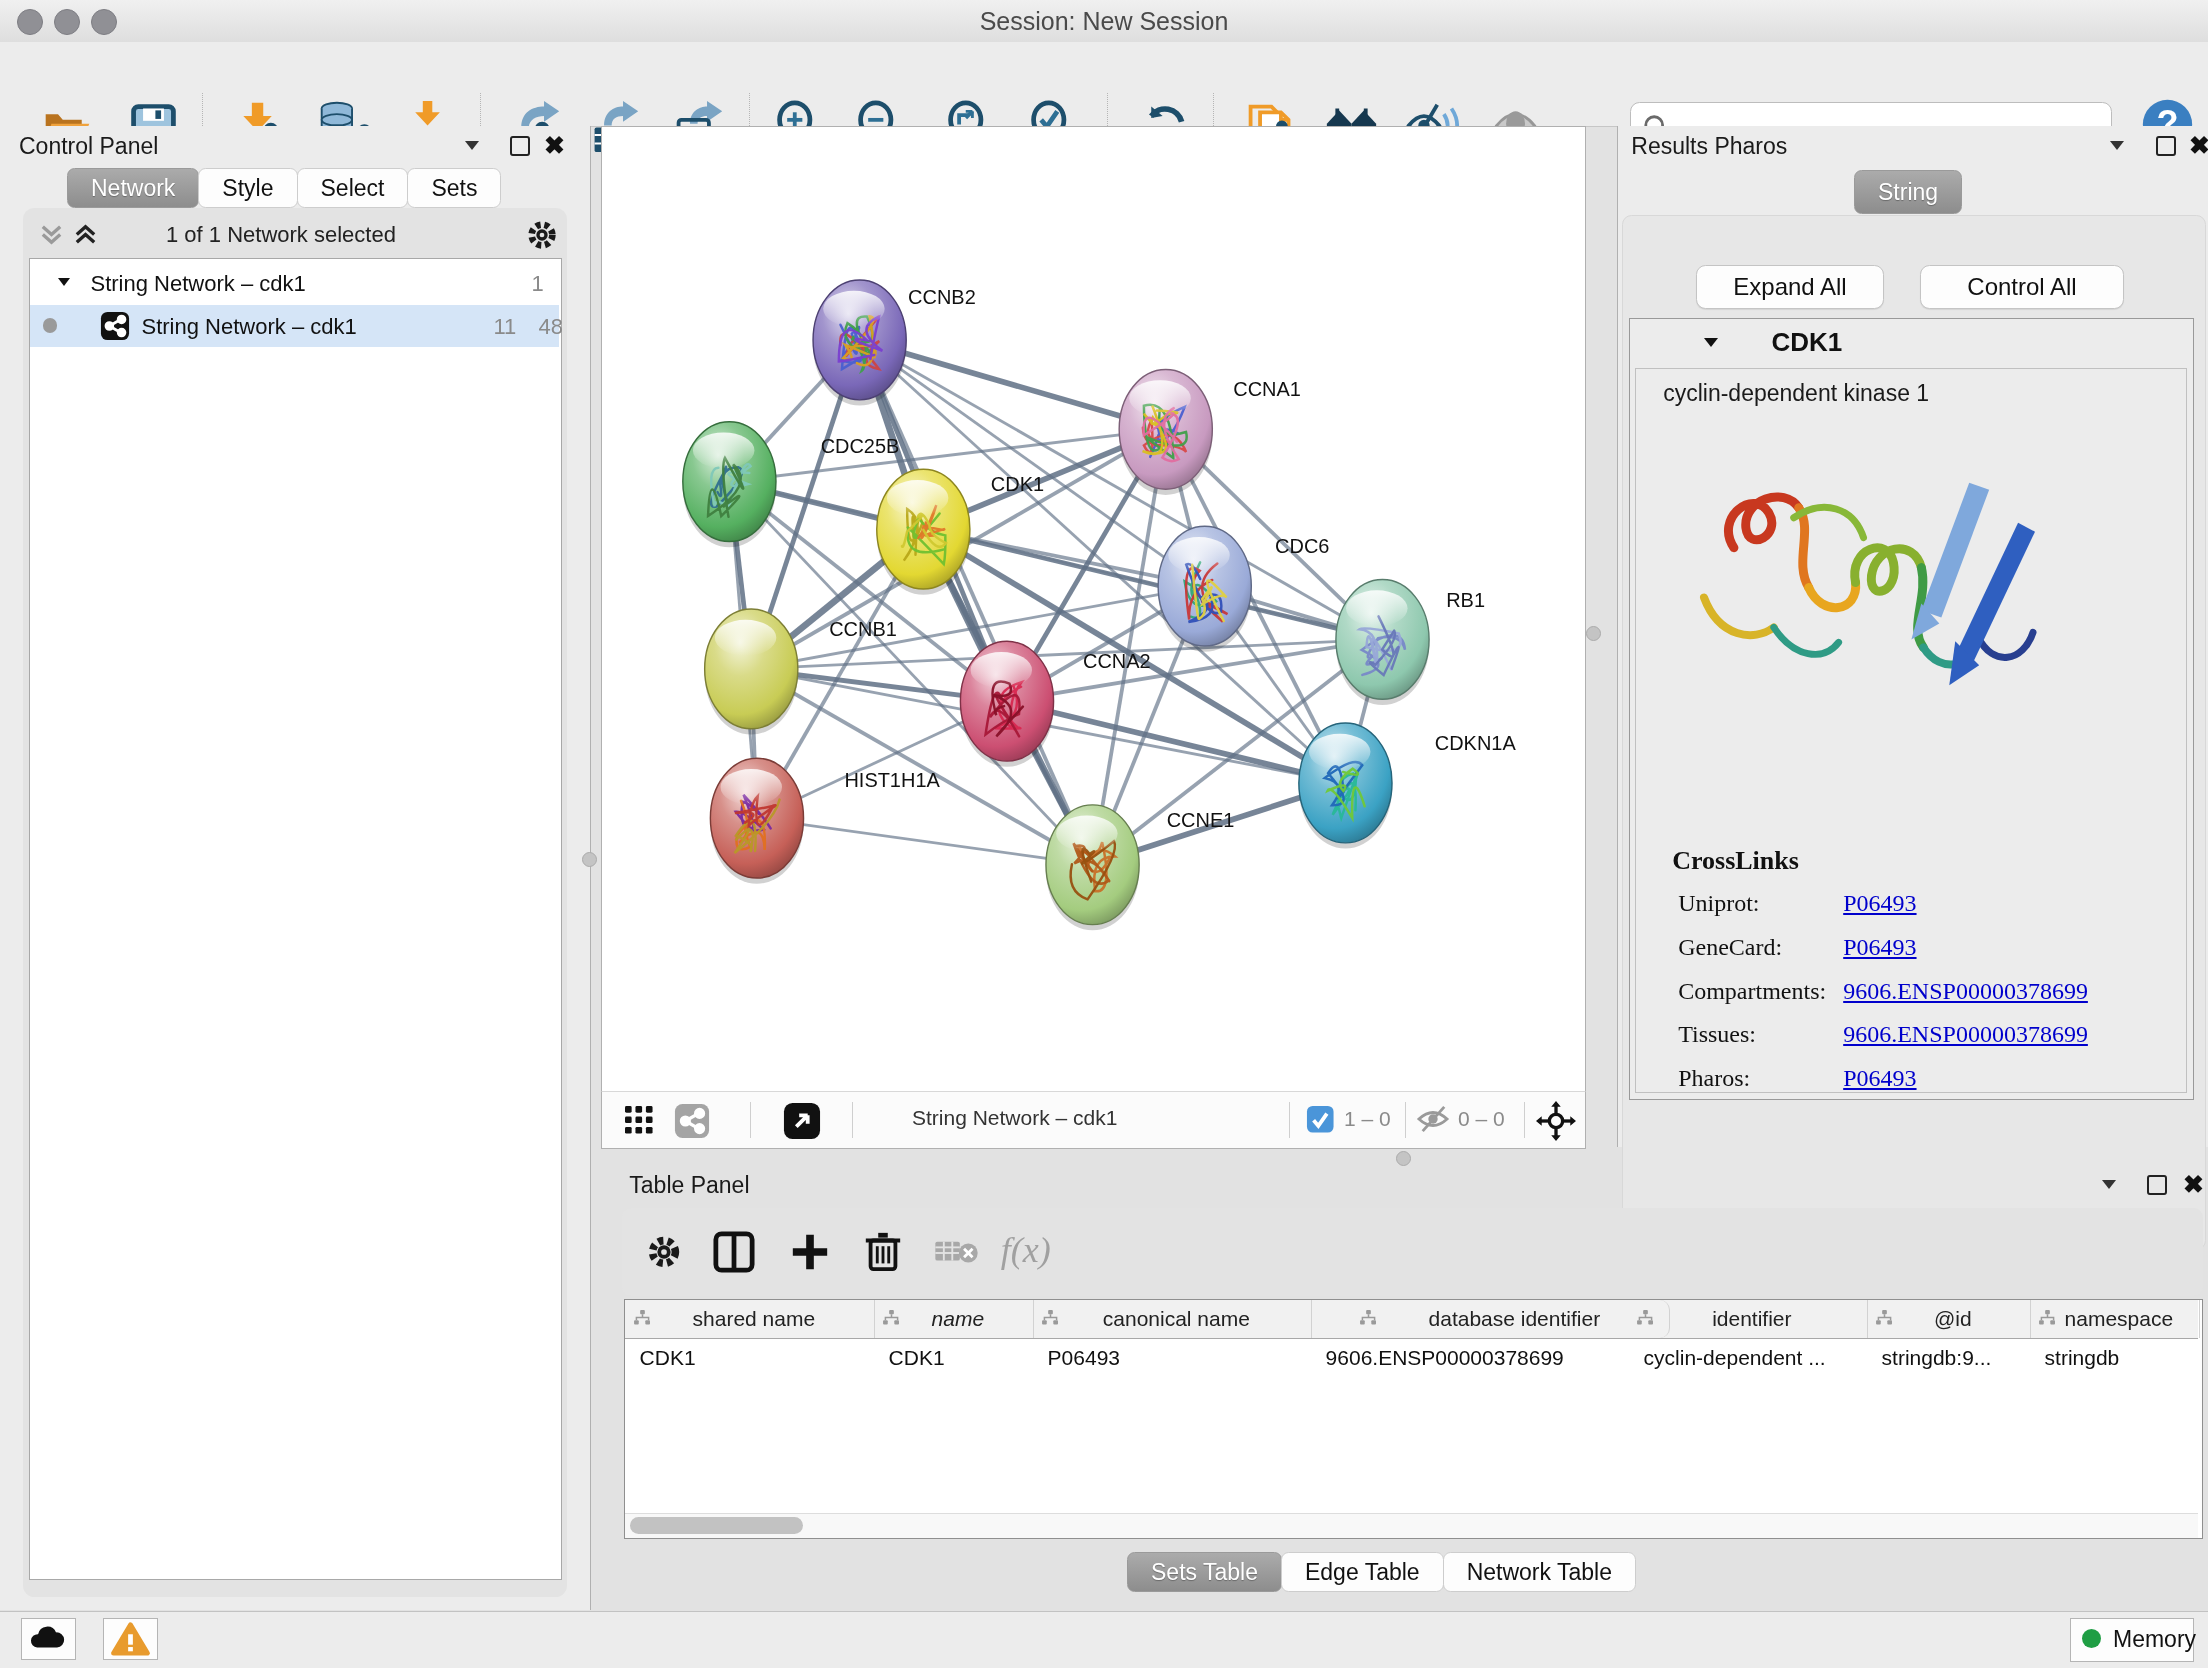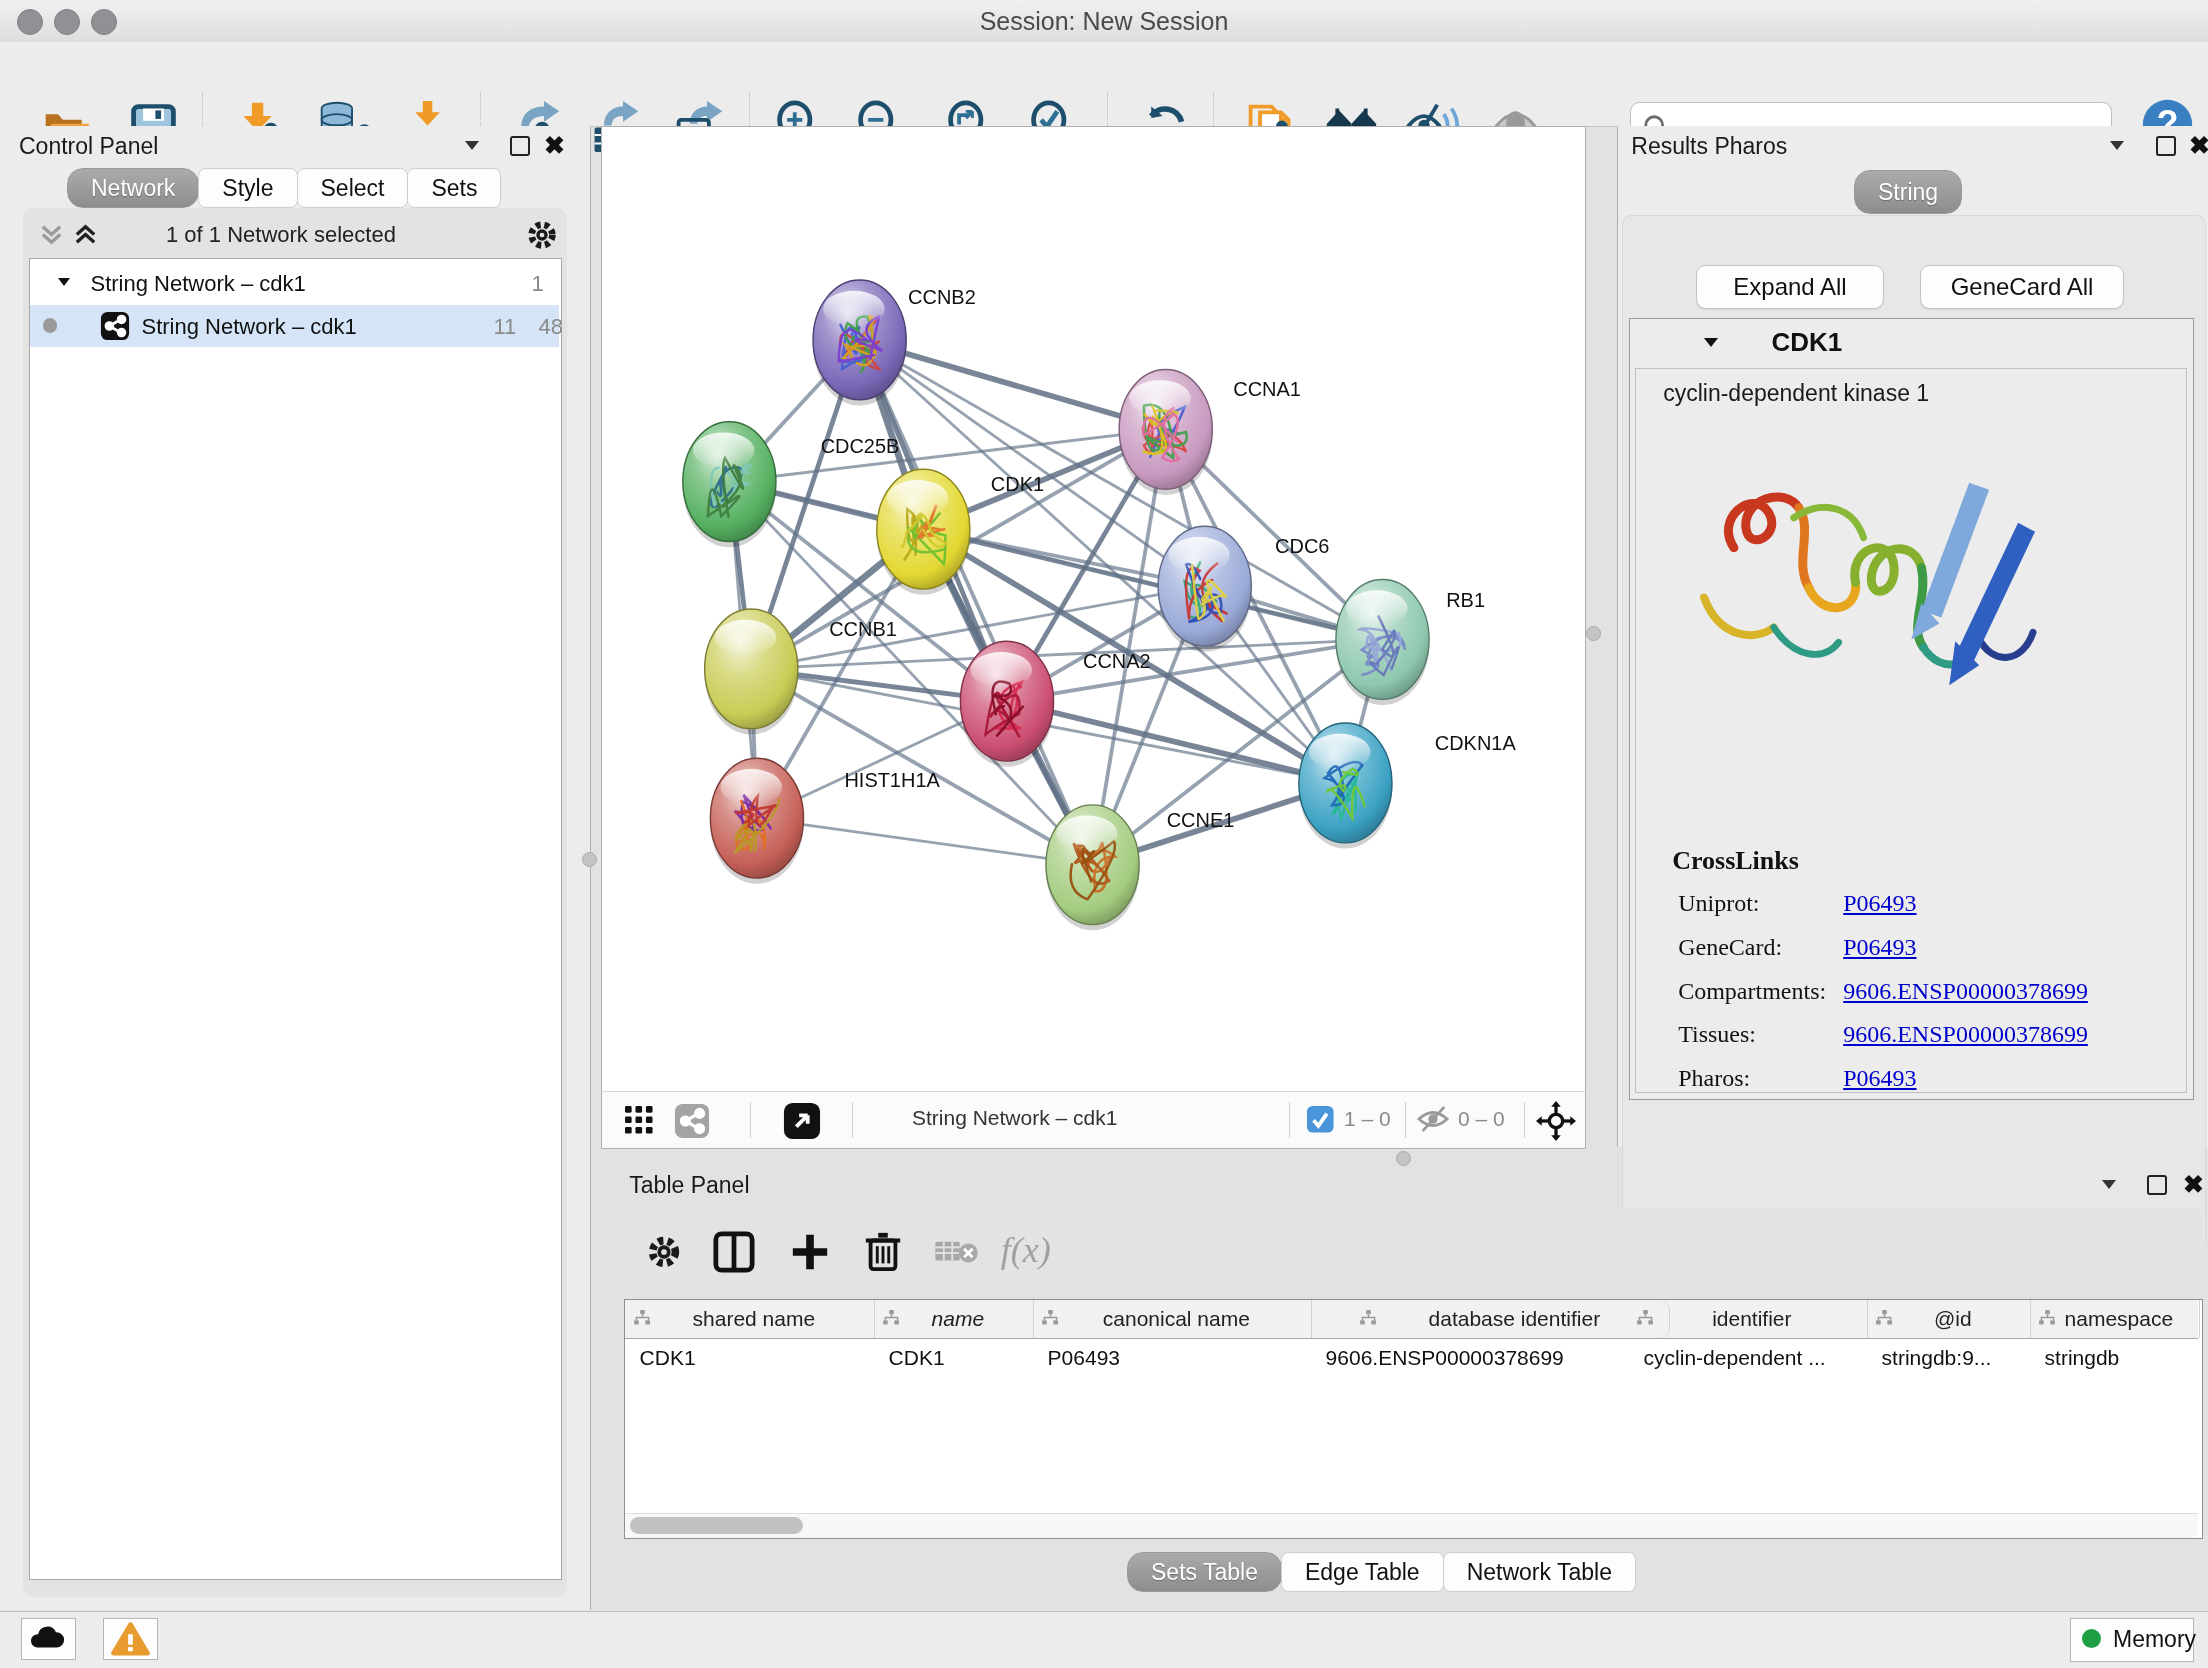--- a/index.html
+++ b/index.html
@@ -20,21 +20,21 @@
     font-size:23px;font-family:"Liberation Sans",sans-serif;background:transparent;}
   
   .pttl{font-size:23px;color:#1a1a1a;}
   .tri-down{width:0;height:0;border-left:7.6px solid transparent;border-right:7.6px solid transparent;
     border-top:9.5px solid #333;}
   .sqbtn{width:16px;height:16px;border:2.4px solid #222;border-radius:2.9px;}
   .xbtn{font-size:25px;font-weight:bold;color:#111;line-height:23px;}
   .tab{display:inline-block;height:38px;line-height:38px;padding:0 23px;background:#fdfdfd;
     border:1px solid #cdcdcd;font-size:23px;color:#111;border-radius:7.6px 7.6px 7.6px 7.6px;margin-right:-1px;}
   .tab.sel{background:linear-gradient(#ababab,#8d8d8d);color:#fff;border-color:#9a9a9a;
-    text-shadow:0 1px 1px rgba(0,0,0,.3);border-radius:16px;}
+    text-shadow:0 1px 1px rgba(0,0,0,.3);}
   
   #cpanel{left:0;top:126px;width:590px;height:1484px;background:#ececec;border-right:1px solid #b0b0b0;}
   #cp-box{left:23px;top:82px;width:544px;height:1389px;background:#e3e3e3;border-radius:11.4px;}
   #cp-list{left:28.5px;top:132px;width:531px;height:1320px;background:#fff;border:1px solid #a8a8a8;}
   .treerow{position:absolute;left:0;width:529px;height:42px;font-size:22px;color:#111;}
   .treerow.sel{background:#d5e5f7;}
   .cnt{position:absolute;color:#8a8a8a;}
   
   #canvas{left:601px;top:126px;width:983px;height:964px;background:#fff;border:1px solid #b0b0b0;}
   #netbar{left:601px;top:1091px;width:983px;height:56px;background:#fbfbfb;border:1px solid #b0b0b0;border-top:1px solid #d8d8d8;}
@@ -629,21 +629,21 @@
 <span class="abs dot" style="left:1396px;top:1151px"></span>
 
 <div id="rpanel" class="abs">
   <span class="abs pttl" style="left:13.3px;top:6.7px">Results Pharos</span>
   <span class="abs tri-down" style="left:492px;top:15px"></span>
   <span class="abs sqbtn" style="left:538px;top:9.5px"></span>
   <span class="abs xbtn" style="left:571px;top:7.6px">✖</span>
   <div id="rp-box" class="abs"></div>
   <span class="abs tab sel" style="left:236px;top:44px;height:42px;line-height:42px">String</span>
   <div class="abs btnw" style="left:78px;top:139px;width:186px;height:42px;line-height:42px">Expand All</div>
-  <div class="abs btnw" style="left:302px;top:139px;width:202px;height:42px;line-height:42px">GeneCard All</div>
+  <div class="abs btnw" style="left:302px;top:139px;width:202px;height:42px;line-height:42px">Control All</div>
   <div id="rp-inner" class="abs">
     <span class="abs tri-down" style="left:74px;top:19px;border-top-color:#111"></span>
     <span class="abs" style="left:141px;top:7.6px;font-size:26px;font-weight:bold;color:#111">CDK1</span>
     <div id="rp-sub" class="abs">
       <span class="abs" style="left:27px;top:11.4px;font-size:23px;color:#1a1a1a">cyclin-dependent kinase 1</span>
       <svg class="abs" style="left:38px;top:59px" width="399" height="339" viewBox="0 0 400 340">
         <g fill="none" stroke-linecap="round">
           <path d="M60 120 C40 90 80 60 95 85 C108 107 75 125 72 100 C69 72 110 58 125 80" stroke="#c8381f" stroke-width="9"></path>
           <path d="M125 80 C140 102 120 135 135 160" stroke="#e0761f" stroke-width="9"></path>
           <path d="M135 160 C148 190 185 185 182 155" stroke="#e8a61f" stroke-width="9"></path>

